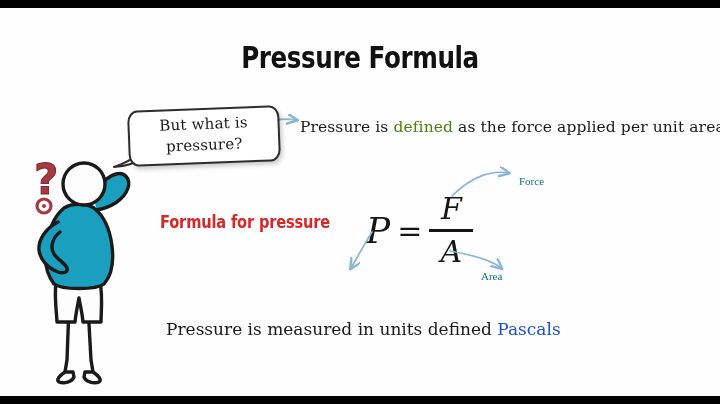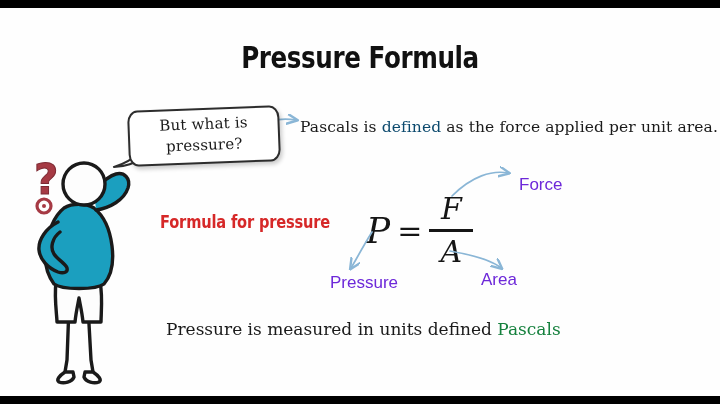--- a/index.html
+++ b/index.html
@@ -93,22 +93,22 @@
   
   .def-line {
     position: absolute;
     left: 300px; top: 110px;
     font-family: "DejaVu Serif", serif;
     font-size: 15.5px;
     color: #1a1a1a;
     white-space: nowrap;
     letter-spacing: 0.1px;
   }
-  .hl-red { color: #0c4a6e; text-align: center; }
-  .hl-red2 { color: #15803d; }
+  .hl-red { color: #4d7c0f; text-align: center; }
+  .hl-red2 { color: #1d4ed8; }
 
   
   .red-label {
     position: absolute;
     left: 160px; top: 204px;
     font-family: "DejaVu Sans", sans-serif;
     font-weight: bold;
     font-size: 17px;
     color: #d62828;
     letter-spacing: -0.2px;
@@ -140,23 +140,23 @@
   .frac .bar {
     width: 44px; height: 2.5px;
     background: #151515;
     margin: 3px 0;
   }
   .frac .den { font-size: 30px; padding-top: 2px; }
 
   
   .lbl {
     position: absolute;
-    font-family: Liberation Sans, sans-serif;
-    font-size: 17px;
-    color: #6d28d9;
+    font-family: Liberation Serif, serif;
+    font-size: 11px;
+    color: #0f766e;
     white-space: nowrap;
   }
   .lbl-force    { left: 519px; top: 167px; }
   .lbl-pressure { left: 330px; top: 265px; }
   .lbl-area     { left: 481px; top: 262px; }
 
   
   .bottom-line {
     position: absolute;
     left: 166px; top: 311px;
@@ -215,37 +215,36 @@
     </svg>
 
     <div class="bubble">
       <div class="bubble-text">
         <div>But what is</div>
         <div>pressure?</div>
       </div>
     </div>
 
     <div class="def-line">
-      <span>Pascals is </span><span class="hl-red">defined</span><span> as the force applied per unit area.</span>
+      <span>Pressure is </span><span class="hl-red">defined</span><span> as the force applied per unit area.</span>
     </div>
 
     <div class="red-label">Formula for pressure</div>
 
     <div class="formula">
       <span class="var-p">P</span>
       <span class="eq">=</span>
       <span class="frac">
         <span class="num">F</span>
         <span class="bar"></span>
         <span class="den">A</span>
       </span>
     </div>
 
     <div class="lbl lbl-force">Force</div>
-    <div class="lbl lbl-pressure">Pressure</div>
     <div class="lbl lbl-area">Area</div>
 
     <div class="bottom-line">
       <span>Pressure is measured in units defined </span><span class="hl-red2">Pascals</span>
     </div>
 
     <svg class="character" viewBox="0 0 140 242">
       <g stroke="#1a1a1a" stroke-width="3.4" stroke-linecap="round" stroke-linejoin="round">
 
         <path d="M57,160 L55,214 L53,226" fill="none"></path>

